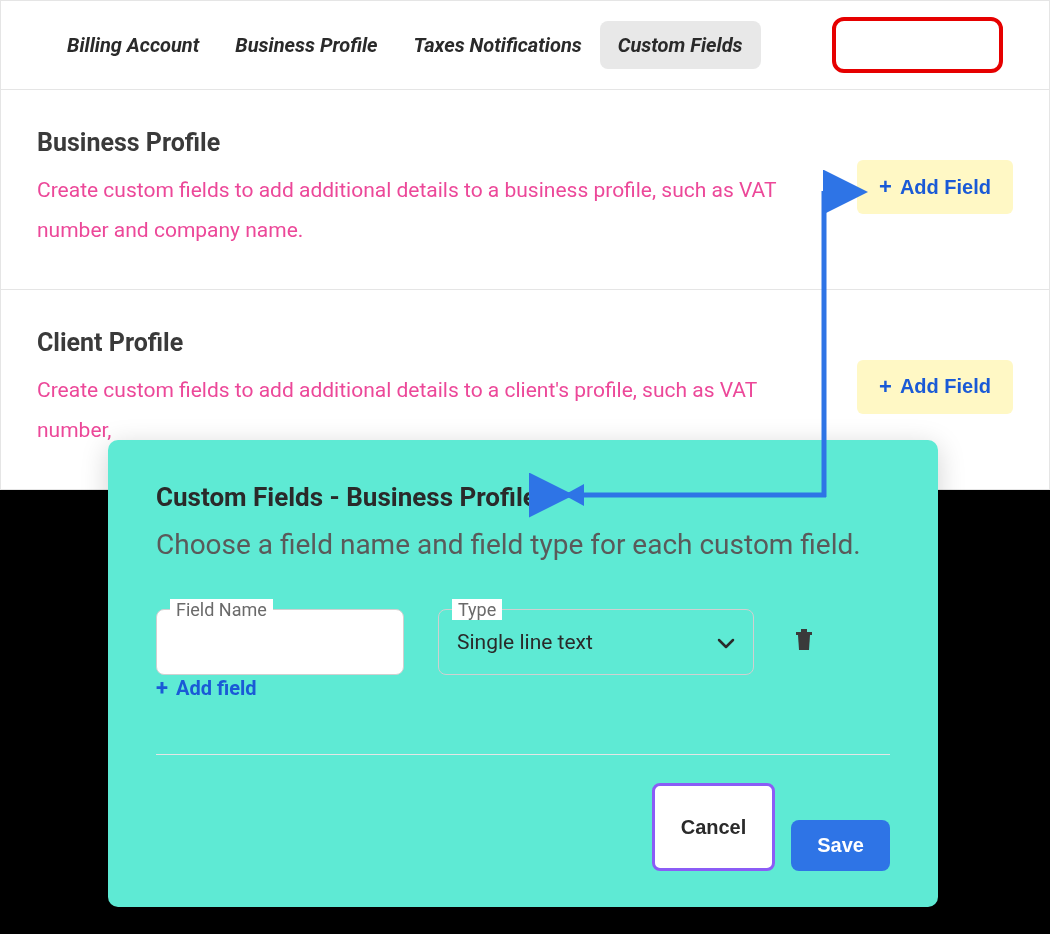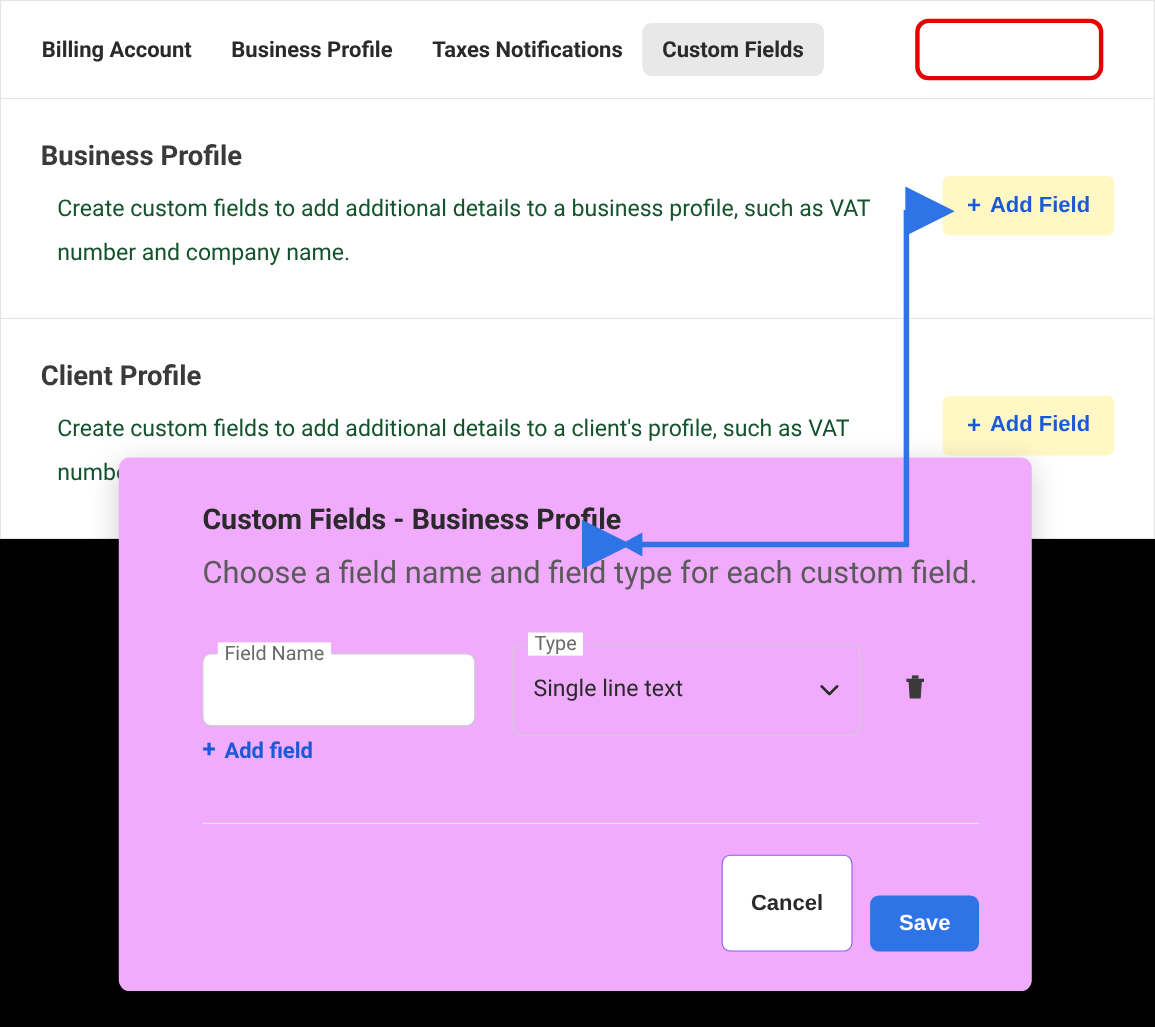--- a/index.html
+++ b/index.html
@@ -15,23 +15,24 @@
       width: 1050px;
       padding: 0;
       position: absolute;
       top: 0;
       left: 0;
       border: 1px solid #e5e5e5;
     }
     .tabs-row {
       display: flex;
       align-items: center;
-      padding: 20px 30px 20px 19px;
+      padding: 20px 30px 20px 48px;
       border-bottom: 1px solid #e5e5e5;
       gap: 0;
+      font-style: italic;
     }
     .tab {
       font-size: 20px;
       font-weight: 700;
       color: #2a2a2a;
       padding: 12px 18px;
       cursor: pointer;
       white-space: nowrap;
     }
     .tab.active {
@@ -62,23 +63,22 @@
       max-width: 780px;
     }
     .section-title {
       font-size: 25px;
       font-weight: 700;
       color: #3a3a3a;
       margin-bottom: 14px;
     }
     .section-desc {
       font-size: 21px;
-      color: #14532d;
+      color: #ec4899;
       line-height: 1.9;
-      margin-left: 15px;
     }
     .add-field-btn {
       background: #fff8c5;
       color: #1a5ad6;
       font-size: 20px;
       font-weight: 700;
       padding: 14px 22px;
       border: none;
       border-radius: 6px;
       cursor: pointer;
@@ -87,27 +87,27 @@
       gap: 8px;
       margin-top: 32px;
       white-space: nowrap;
     }
     .plus-icon {
       font-size: 22px;
       font-weight: 700;
     }
     .modal {
       position: absolute;
-      top: 416px;
+      top: 440px;
       left: 108px;
       width: 830px;
-      background: #f0abfc;
+      background: #5eead4;
       border-radius: 10px;
       box-shadow: 0 6px 28px rgba(0,0,0,0.18);
-      padding: 42px 48px 36px 76px;
+      padding: 42px 48px 36px 48px;
     }
     .modal-title {
       font-size: 26px;
       font-weight: 700;
       color: #2a2a2a;
       margin-bottom: 16px;
     }
     .modal-desc {
       font-size: 28px;
       color: #5a5a5a;
@@ -136,21 +136,21 @@
       height: 66px;
       padding: 0 18px;
       font-size: 20px;
       outline: none;
     }
     .fieldname-input { width: 248px; }
     .type-select {
       width: 316px;
       border: 1px solid #d0d0d0;
       border-radius: 8px;
-      height: 84px;
+      height: 66px;
       padding: 0 18px;
       font-size: 21px;
       color: #2a2a2a;
       display: flex;
       align-items: center;
       justify-content: space-between;
       cursor: pointer;
     }
     .trash-icon {
       color: #3a3a3a;
@@ -180,21 +180,21 @@
     .btn {
       font-size: 20px;
       font-weight: 700;
       padding: 14px 26px;
       border-radius: 8px;
       cursor: pointer;
     }
     .btn-cancel {
       background: #fff;
       color: #2a2a2a;
-      border: 1px solid #8b5cf6;
+      border: 3px solid #8b5cf6;
     }
     .btn-save {
       background: #2e74e6;
       color: #fff;
       border: none;
       margin-top: 37px;
     }
     .arrow-svg {
       position: absolute;
       pointer-events: none;

